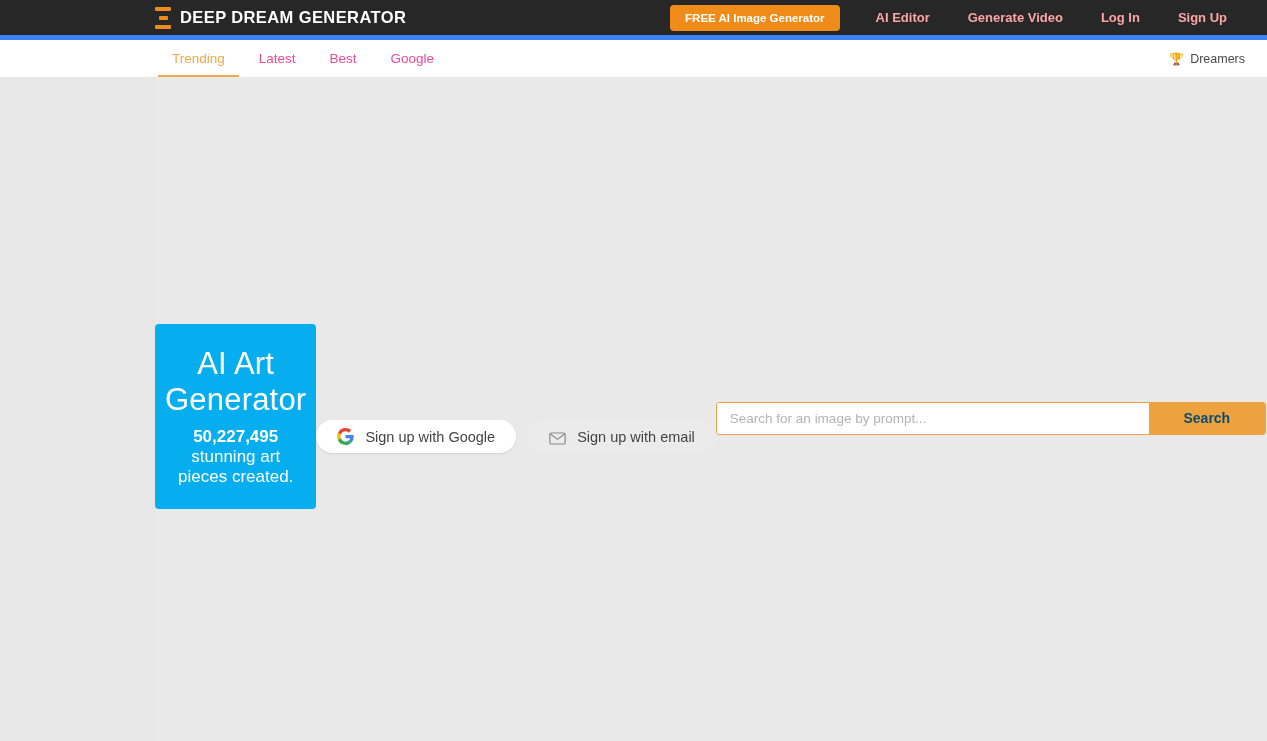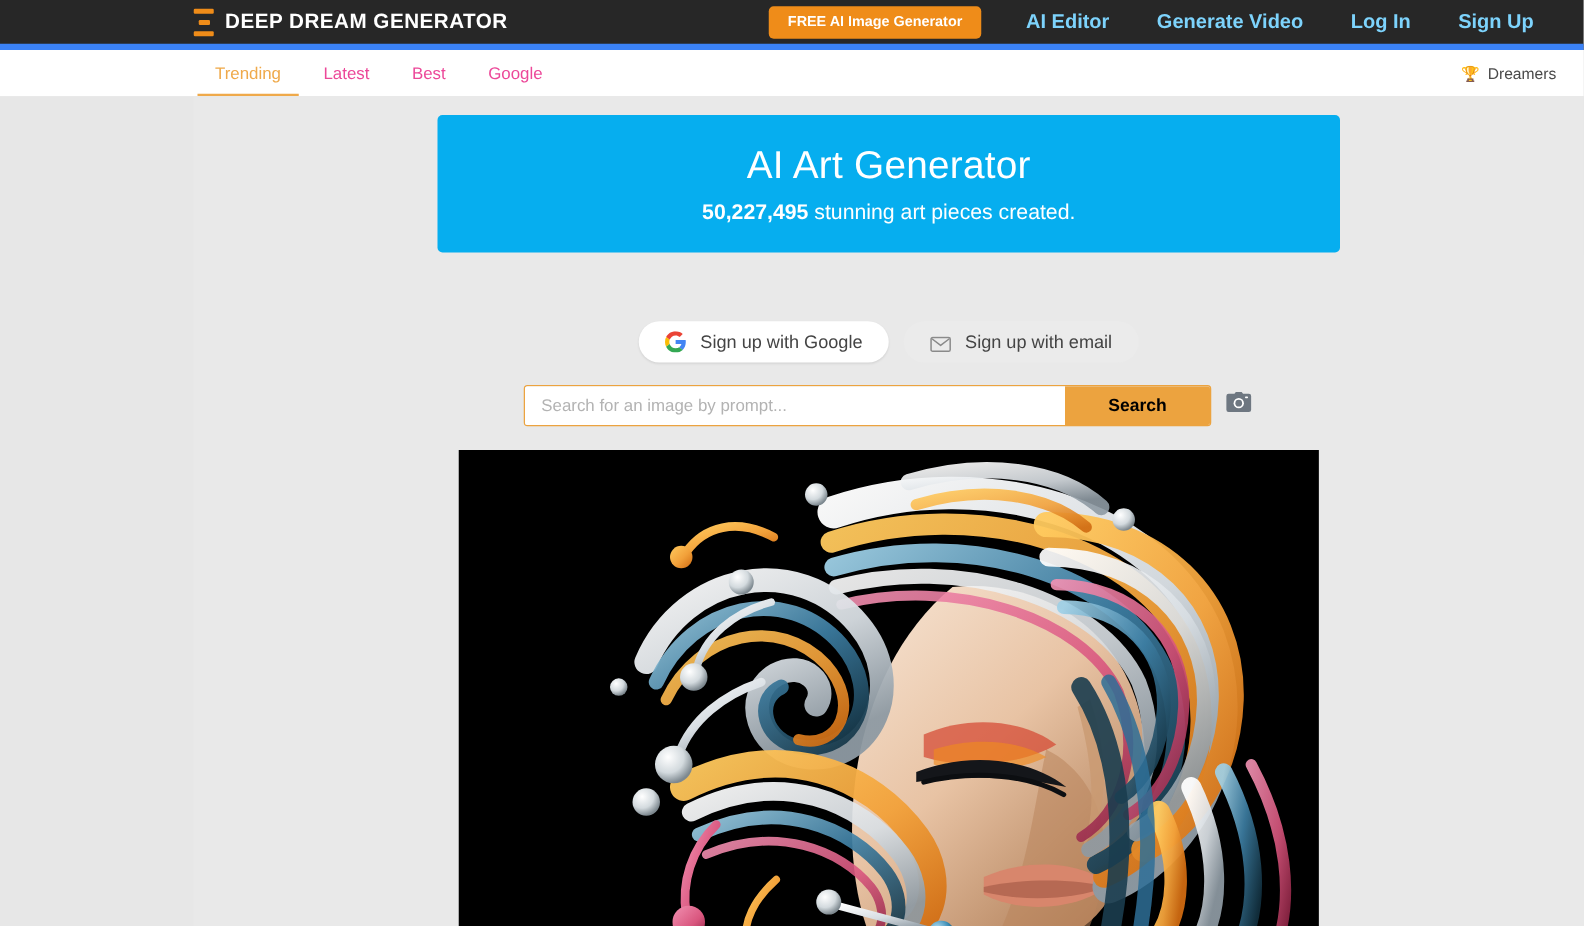--- a/index.html
+++ b/index.html
@@ -62,22 +62,22 @@
     color: #ffffff;
     font-size: 11.5px;
     font-weight: bold;
     padding: 7px 15px;
     border-radius: 4px;
     white-space: nowrap;
     cursor: pointer;
     margin-right: 36px;
   }
   .topnav a {
-    color: #7dd3fc;
-    font-size: 16px;
+    color: #fca5a5;
+    font-size: 13px;
     font-weight: bold;
     text-decoration: none;
     white-space: nowrap;
     margin-right: 38px;
     cursor: pointer;
   }
   .topnav a.last { margin-right: 0; }
 
   
   .subnav {
@@ -126,21 +126,21 @@
     background: #e7e7e7;
     height: 664px;
     position: relative;
   }
   .container {
     width: 1112px;
     margin-left: 155px;
     background: #e9e9e9;
     height: 100%;
     display: flex;
-    flex-direction: column;
+    flex-direction: row;
     align-items: center;
   }
 
   
   .hero {
     width: 722px;
     margin-top: 15px;
     background: #06aeef;
     border-radius: 4px;
     padding: 22px 10px 22px;
@@ -207,21 +207,21 @@
     font-size: 13.5px;
     font-family: "Liberation Sans", sans-serif;
     color: #555555;
     background: #ffffff;
   }
   .search-input::placeholder { color: #b3b3b3; }
   .search-submit {
     width: 116px;
     border: none;
     background: #eca33f;
-    color: #000000;
+    color: #0c4a6e;
     font-size: 14px;
     font-weight: bold;
     font-family: "Liberation Sans", sans-serif;
     cursor: pointer;
   }
   .camera-btn {
     width: 25px;
     height: 22px;
     display: flex;
     align-items: center;

